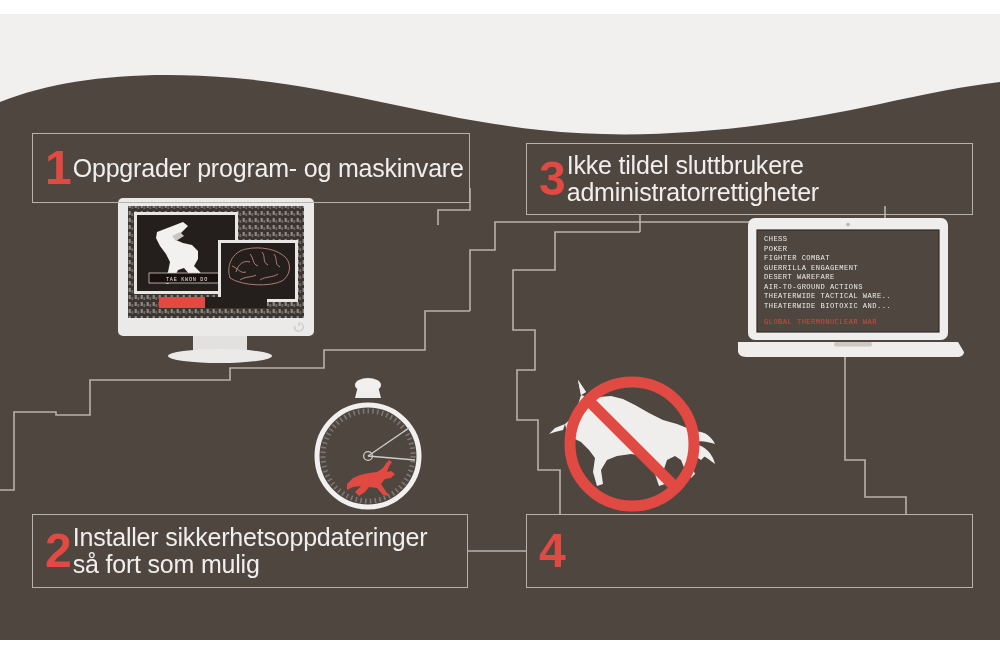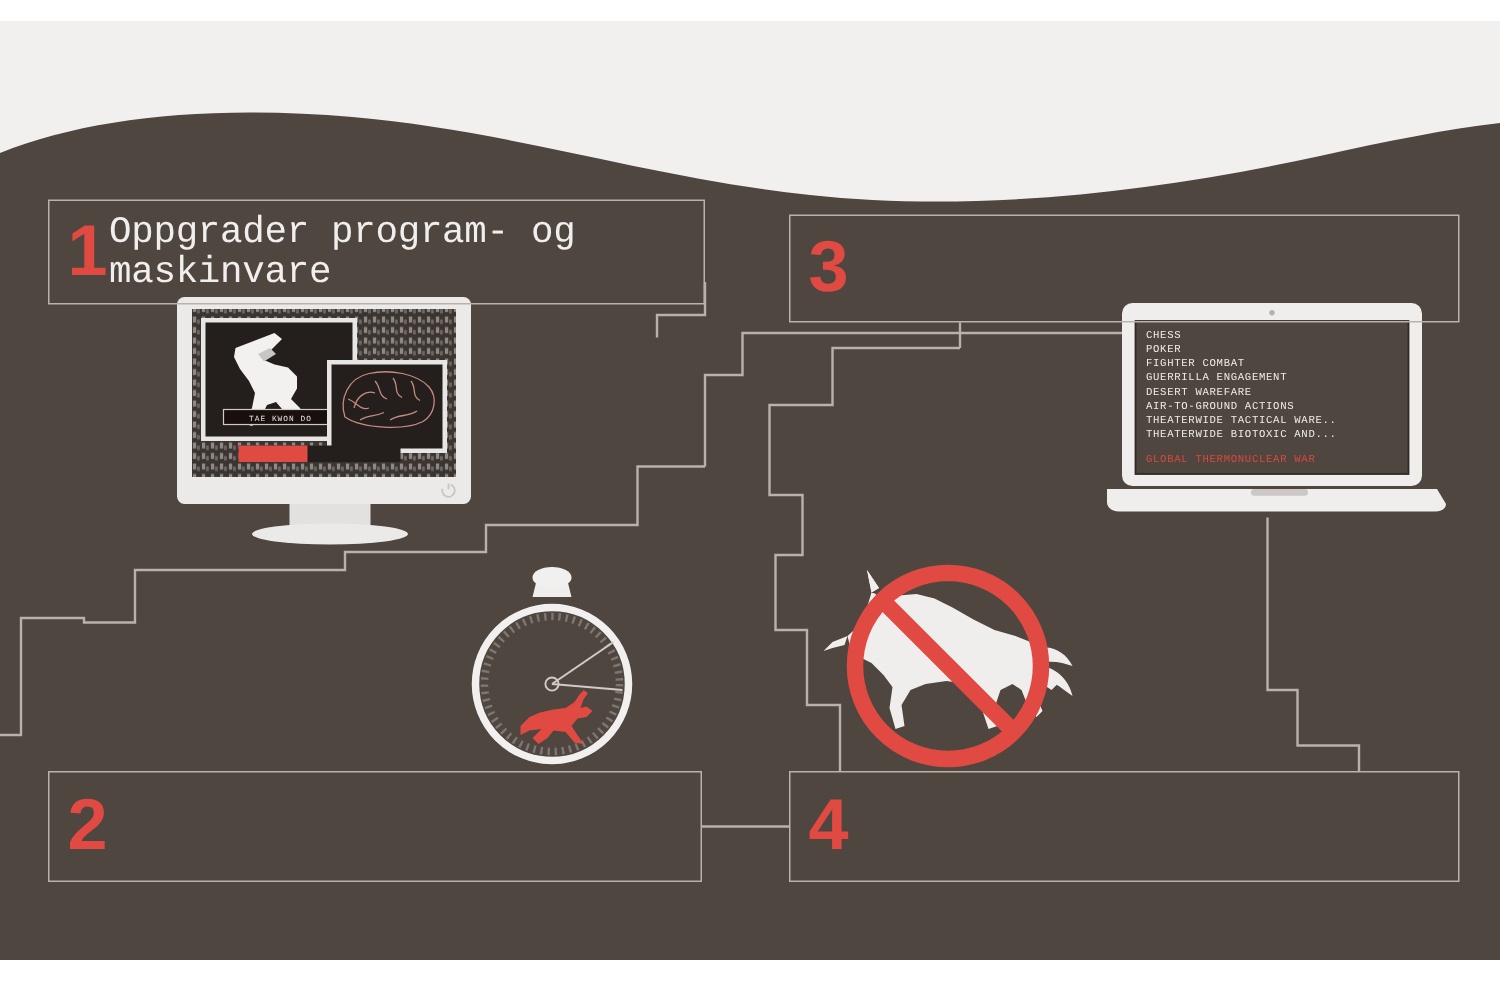--- a/index.html
+++ b/index.html
@@ -36,36 +36,36 @@
     margin-right:2px;
     flex:0 0 auto;
     font-family:"Liberation Sans", sans-serif;
   }
   .ctext{
     color:#f1efed;
     font-size:25px;
     line-height:1.08;
     letter-spacing:-0.2px;
     white-space:pre-line;
-    font-family:Liberation Mono, monospace;
+    font-family:Liberation Sans, sans-serif;
   }
 
   #card1{left:32px;  top:133px; width:438px; height:70px;}
   #card2{left:32px;  top:514px; width:436px; height:74px;}
   #card3{left:526px; top:143px; width:447px; height:72px;}
   #card4{left:526px; top:514px; width:447px; height:74px;}
 
   
   .conn{position:absolute;left:0;top:0;pointer-events:none;}
 
   
   .ill{position:absolute;}
   #monitor{left:110px;top:196px;}
   #watch  {left:303px;top:372px;}
-  #laptop {left:738px;top:200px;}
+  #laptop {left:738px;top:216px;}
   #unicorn{left:545px;top:372px;}
 </style>
 </head>
 <body>
 
 <div id="stage">
 
   <div class="bg-dark">
     <svg class="bg-svg" width="1000" height="655" viewBox="0 0 1000 655">
       <rect x="0" y="0" width="1000" height="655" fill="#ffffff"></rect>
@@ -217,23 +217,27 @@
     </svg>
   </div>
 
   <div class="card" id="card1">
     <span class="num">1</span>
     <span class="ctext">Oppgrader program- og maskinvare</span>
   </div>
 
   <div class="card" id="card2">
     <span class="num">2</span>
+    <span class="ctext">Installer sikkerhetsoppdateringer
+så fort som mulig</span>
   </div>
 
   <div class="card" id="card3">
     <span class="num">3</span>
+    <span class="ctext">Ikke tildel sluttbrukere
+administratorrettigheter</span>
   </div>
 
   <div class="card" id="card4">
     <span class="num">4</span>
   </div>
 
 </div>
 
 </body></html>

